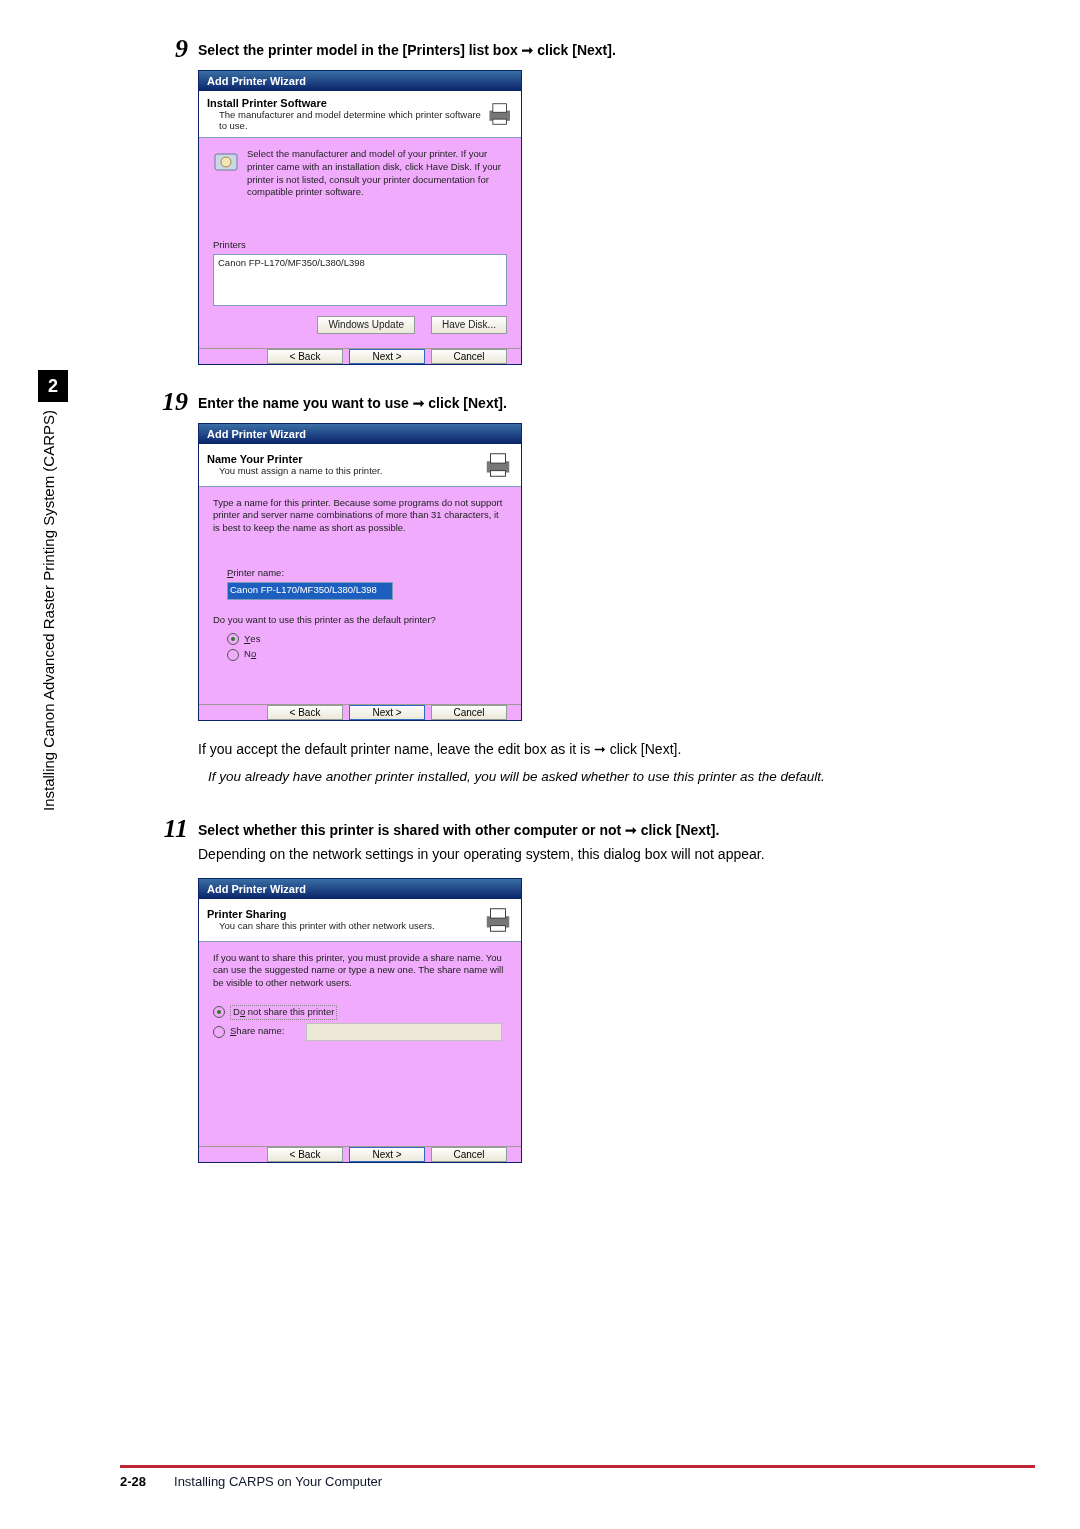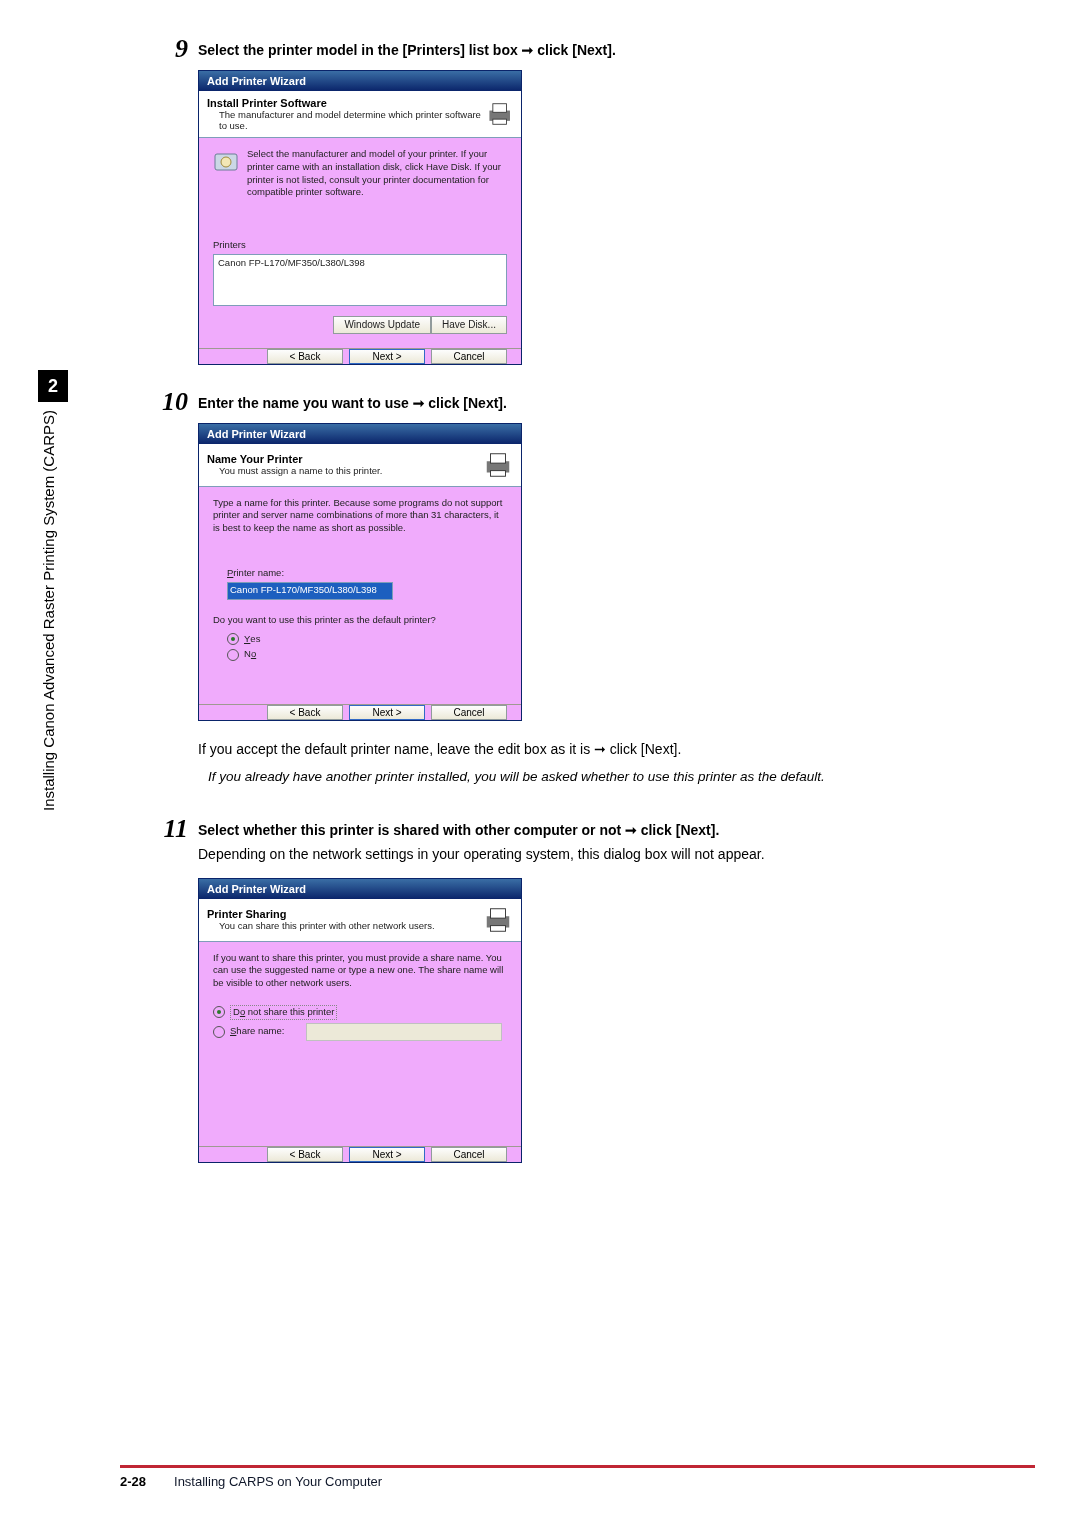--- a/index.html
+++ b/index.html
@@ -30,21 +30,21 @@
   .wz-body .mini-icon{width:26px;height:26px;margin-right:8px;flex:0 0 26px}
   .wz-body .label{font-size:9.5px;margin-top:22px;margin-bottom:2px}
   .wz-body .listbox{height:46px;background:#fff;border:1px solid #7f9db9;font-size:9.5px;padding:2px 4px}
   .wz-body .textbox{height:16px;width:160px;background:#fff;border:1px solid #7f9db9;font-size:9.5px;padding:0 2px;color:#fff;display:inline-flex;align-items:center}
   .wz-body .textbox.sel{background:#1d5fbf}
   .wz-body .textbox.full{width:258px;color:#000}
   .wz-body .radio{display:flex;align-items:center;margin:3px 0}
   .wz-body .radio .dot{width:10px;height:10px;border:1px solid #555;border-radius:50%;margin-right:5px;display:inline-flex;align-items:center;justify-content:center}
   .wz-body .radio .dot.on::after{content:"";width:4px;height:4px;background:#2a7a2a;border-radius:50%}
   .wz-body .u{text-decoration:underline}
-  .wz-btnrow{display:flex;justify-content:flex-end;gap:0;margin-top:10px}
+  .wz-btnrow{display:flex;justify-content:flex-end;gap:16px;margin-top:10px}
   .wz-btn{background:linear-gradient(#fdfdfd,#ece9d8);border:1px solid #919b9c;font-size:10px;padding:1px 10px;min-width:54px;text-align:center;cursor:default}
   .wz-foot{border-top:1px solid #9e9a91;padding:0 14px;display:flex;justify-content:flex-end;gap:6px}
   .wz-foot .wz-btn.primary{border:1px solid #316ac5}
 
   .footer{position:absolute;left:120px;bottom:40px;right:45px}
   .foot-rule{height:3px;background:#c02634;margin-bottom:6px}
   .foot-row{display:flex;align-items:baseline;font-size:13px}
   .foot-pg{font-weight:bold;margin-right:28px}
   .foot-txt{font-size:13px;color:#0f172a}
 </style>
@@ -97,21 +97,21 @@
           <div class="wz-foot">
             <div class="wz-btn">&lt; Back</div>
             <div class="wz-btn primary">Next &gt;</div>
             <div class="wz-btn">Cancel</div>
           </div>
         </div>
       </div>
     </div>
 
     <div class="step">
-      <div class="step-num">10</div>
+      <div class="step-num">19</div>
       <div class="step-body">
         <div class="step-title">Enter the name you want to use ➞ click [Next].</div>
 
         <div class="wizard" style="margin-left:0">
           <div class="wz-title">Add Printer Wizard</div>
           <div class="wz-head">
             <div class="wz-head-text">
               <div class="wz-head-title">Name Your Printer</div>
               <div class="wz-head-sub">You must assign a name to this printer.</div>
             </div>

